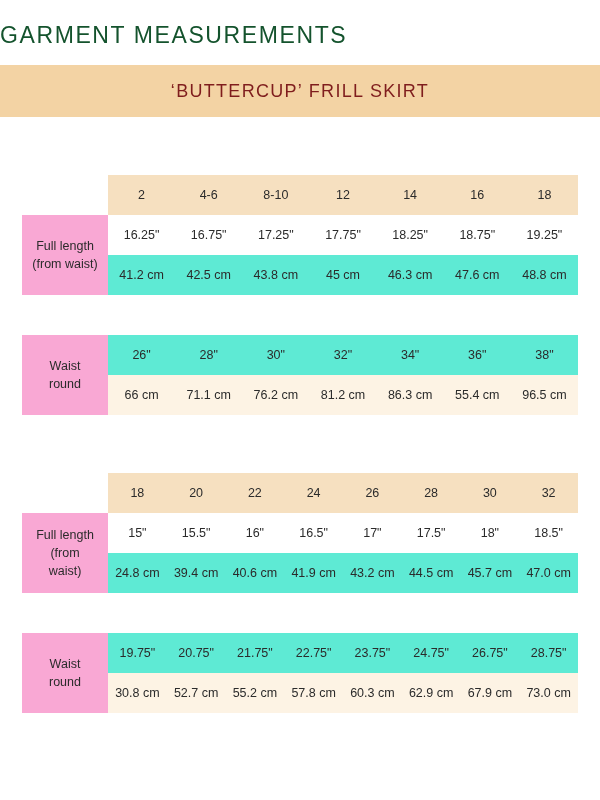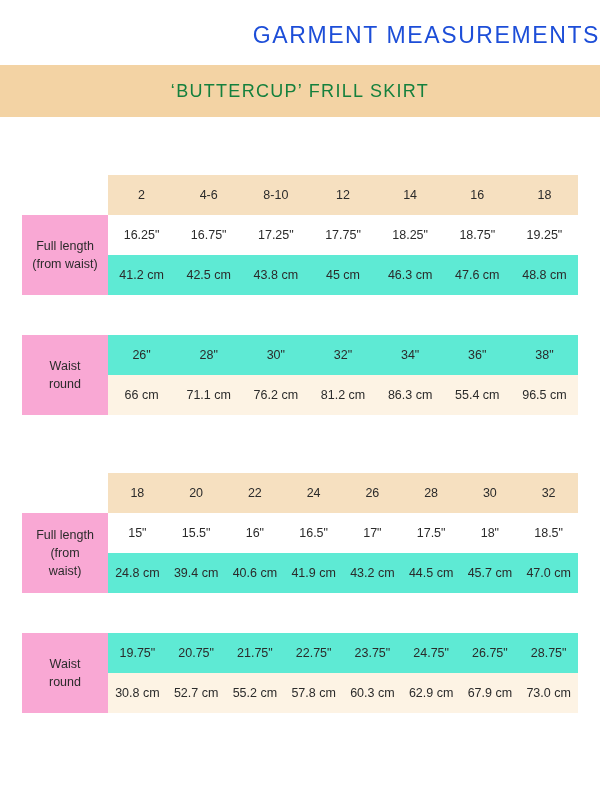--- a/index.html
+++ b/index.html
@@ -13,39 +13,39 @@
     font-family: "Liberation Sans", sans-serif;
     color: #2b2b2b;
     overflow: hidden;
   }
   .page {
     position: relative;
     width: 600px;
     height: 800px;
   }
   .main-title {
-    text-align: right;
+    text-align: left;
     font-size: 23px;
     letter-spacing: 1.6px;
     font-weight: 400;
-    color: #1d4ed8;
+    color: #14532d;
     padding: 22px 0 16px 0;
     margin: 0;
   }
   .subtitle-band {
     background: #f3d3a4;
     height: 52px;
     display: flex;
     align-items: center;
     justify-content: center;
   }
   .subtitle-band .subtitle {
     font-size: 18px;
     letter-spacing: 1.3px;
-    color: #15803d;
+    color: #7f1d1d;
     font-weight: 400;
   }
 
   .table-wrap {
     padding: 0 22px;
     box-sizing: border-box;
     width: 600px;
   }
   table.size-table {
     border-collapse: collapse;

